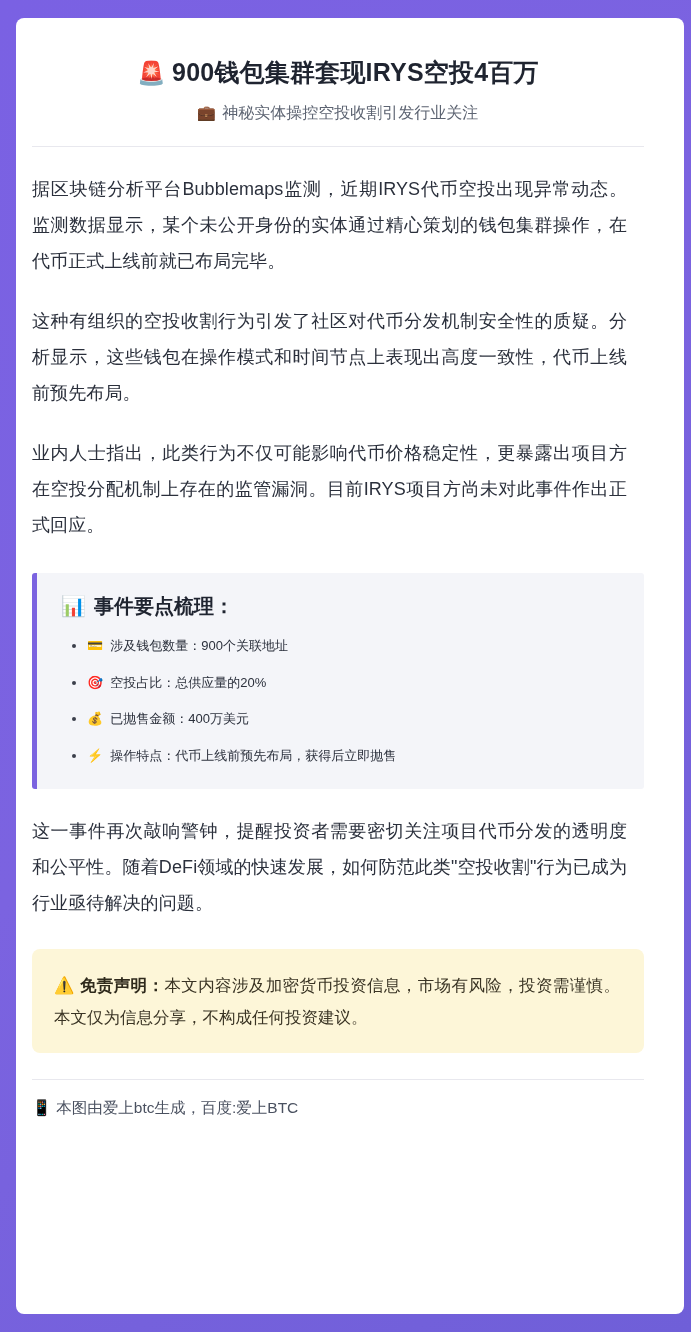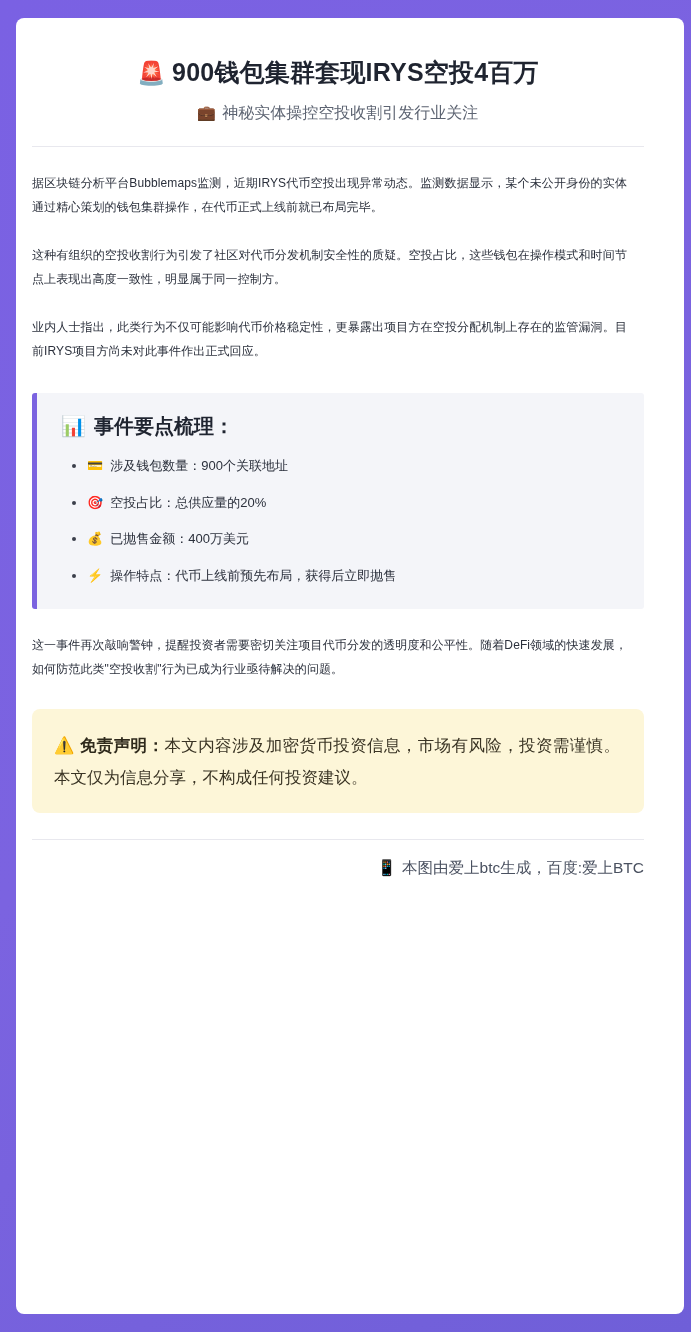--- a/index.html
+++ b/index.html
@@ -52,21 +52,21 @@
   .subtitle .emoji {
     margin-right: 6px;
     font-size: 15px;
   }
   .divider {
     border: none;
     border-top: 1px solid #e8e8ee;
     margin: 22px 0 0 0;
   }
   p.para {
-    font-size: 12px;
+    font-size: 18px;
     line-height: 2.0;
     color: #2b303c;
     margin: 24px 17px 0 0;
     text-align: justify;
     letter-spacing: 0.1px;
   }
   .highlight-box {
     margin-top: 30px;
     background: #f4f5f9;
     border-left: 5px solid #7b63e0;
@@ -117,21 +117,21 @@
   }
   .disclaimer b {
     color: #2f2a1c;
   }
   .footer-divider {
     border: none;
     border-top: 1px solid #e8e8ee;
     margin: 26px 0 0 0;
   }
   .footer {
-    text-align: right;
+    text-align: left;
     font-size: 15.5px;
     color: #4a5160;
     margin-top: 18px;
   }
   .footer .emoji {
     margin-right: 5px;
   }
 </style>
 </head>
 <body>
@@ -143,21 +143,21 @@
       <span class="emoji">🚨</span><span>900钱包集群套现IRYS空投4百万</span>
     </h1>
 
     <div class="subtitle">
       <span class="emoji">💼</span><span>神秘实体操控空投收割引发行业关注</span>
     </div>
 
     <hr class="divider">
 
     <p class="para">据区块链分析平台Bubblemaps监测，近期IRYS代币空投出现异常动态。监测数据显示，某个未公开身份的实体通过精心策划的钱包集群操作，在代币正式上线前就已布局完毕。</p>
-    <p class="para">这种有组织的空投收割行为引发了社区对代币分发机制安全性的质疑。空投占比，这些钱包在操作模式和时间节点上表现出高度一致性，明显属于同一控制方。</p>
+    <p class="para">这种有组织的空投收割行为引发了社区对代币分发机制安全性的质疑。分析显示，这些钱包在操作模式和时间节点上表现出高度一致性，代币上线前预先布局。</p>
     <p class="para">业内人士指出，此类行为不仅可能影响代币价格稳定性，更暴露出项目方在空投分配机制上存在的监管漏洞。目前IRYS项目方尚未对此事件作出正式回应。</p>
 
     <div class="highlight-box">
       <div class="highlight-title">
         <span class="emoji">📊</span><span>事件要点梳理：</span>
       </div>
       <ul class="points">
         <li>
           <span class="emoji">💳</span><span>涉及钱包数量：900个关联地址</span>
         </li>

